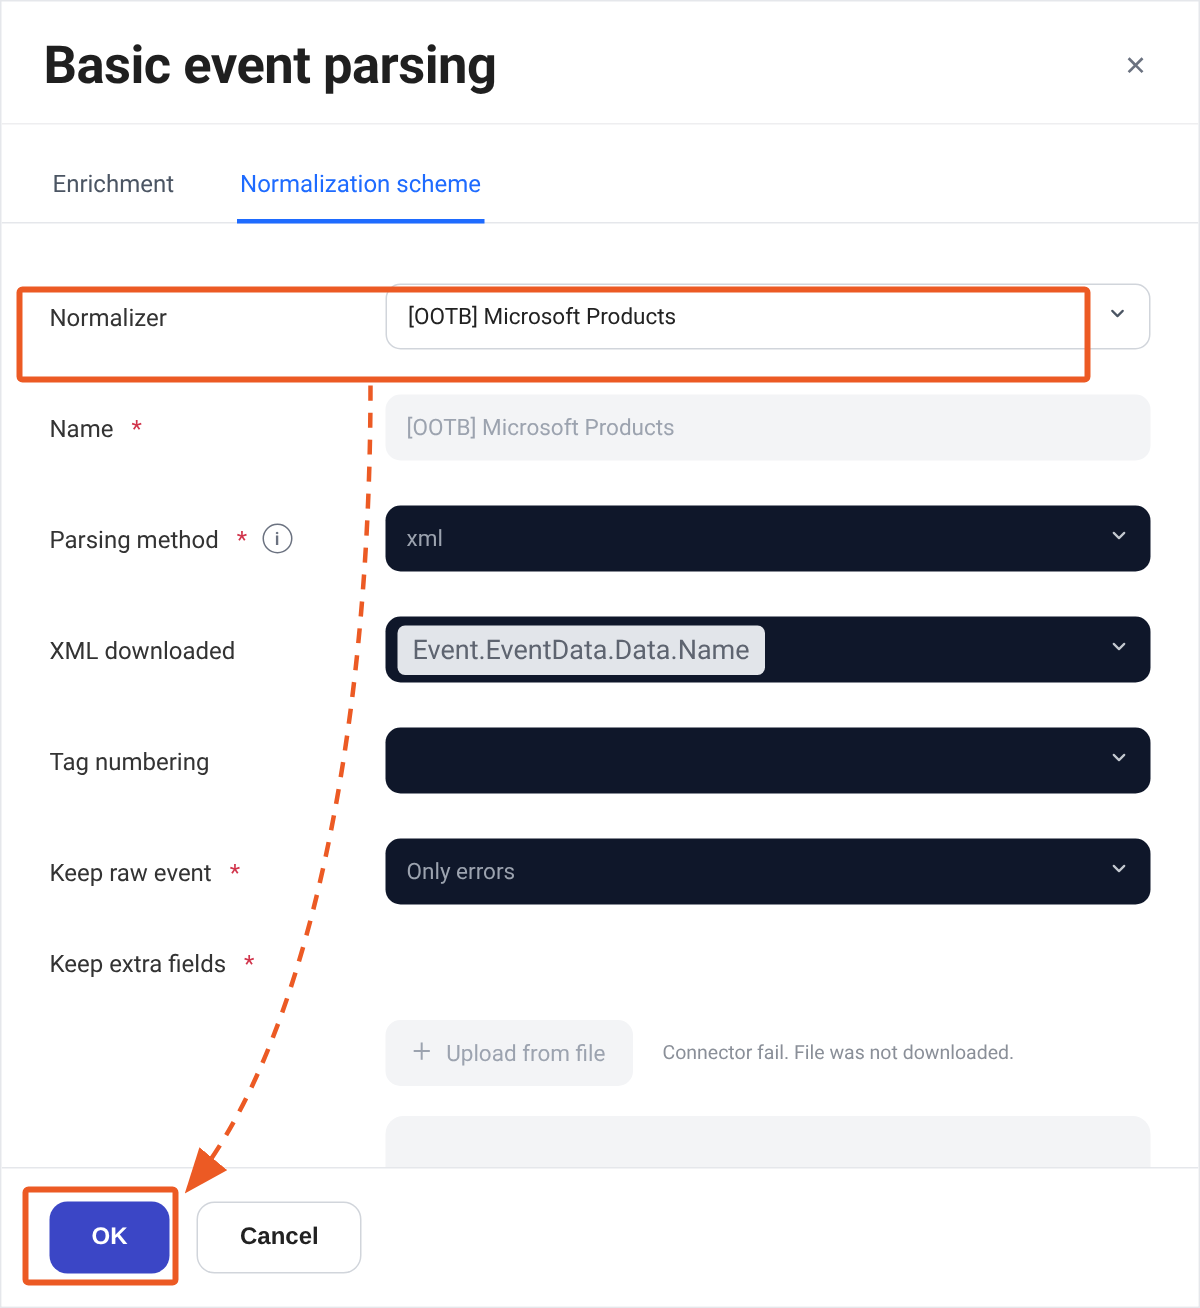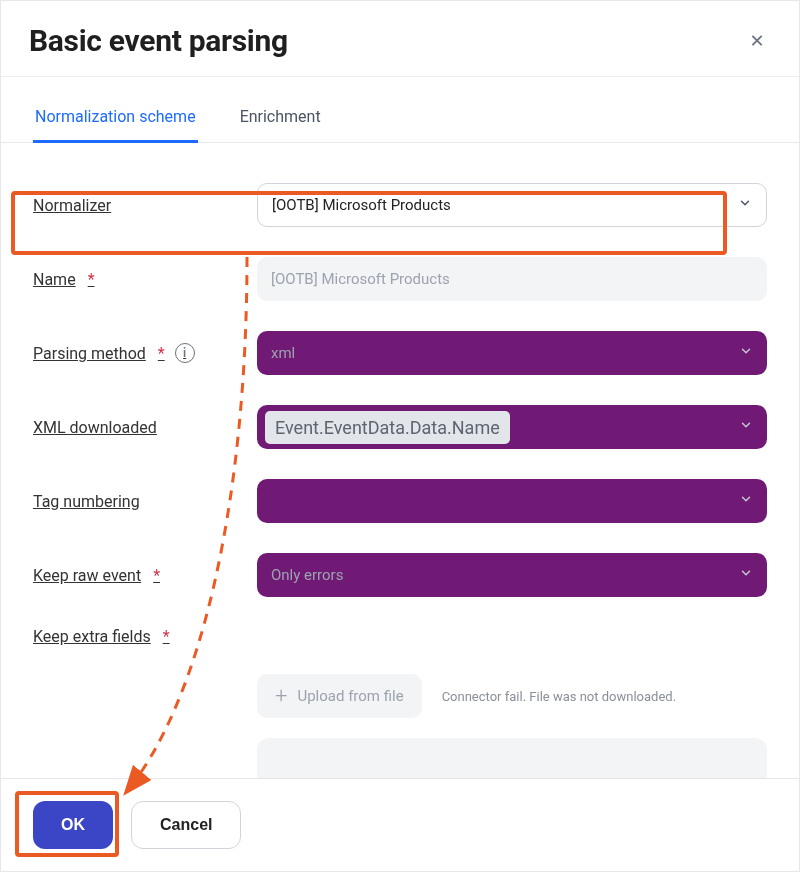--- a/index.html
+++ b/index.html
@@ -1,32 +1,32 @@
 <!DOCTYPE html>
 <html><head>
 <meta charset="utf-8">
 <style>
   * { box-sizing: border-box; }
   html, body { margin:0; padding:0; font-family: -apple-system, BlinkMacSystemFont, "Segoe UI", Roboto, Arial, sans-serif; color:#1f1f1f; }
   body { width:800px; height:872px; position:relative; background:#fff; border:1px solid #e5e7eb; }
   .header { padding:22px 28px 18px 28px; display:flex; align-items:center; justify-content:space-between; border-bottom:1px solid #eeeef0; }
-  .title { font-size:30px; font-weight:700; letter-spacing:-0.01em; }
+  .title { font-size:35px; font-weight:700; letter-spacing:-0.01em; }
   .close-btn { width:28px; height:28px; display:flex; align-items:center; justify-content:center; color:#6b7280; cursor:pointer; background:none; border:none; font-size:18px; }
   .tabs { display:flex; gap:40px; padding:30px 32px 0 32px; border-bottom:1px solid #e5e7eb; }
   .tab { padding:0 2px 14px 2px; font-size:16px; color:#4b5563; cursor:pointer; }
   .tab.active { color:#1e6bff; border-bottom:3px solid #1e6bff; margin-bottom:-1px; }
   .form-area { padding:10px 32px 0 32px; }
   .row { display:flex; align-items:center; margin-top:30px; }
-  .label-col { width:224px; font-size:16px; color:#333; display:flex; align-items:center; gap:10px;text-decoration:underline; }
+  .label-col { width:224px; font-size:16px; color:#333; display:flex; align-items:center; gap:10px; }
   .req { color:#d1344b; margin-left:2px; }
   .field-col { flex:1;text-align:center; }
   .select, .input, .disabled-box { width:100%; height:44px; border-radius:10px; display:flex; align-items:center; padding:0 14px; font-size:15px; position:relative; }
   .select { border:1px solid #d1d5db; background:#fff; color:#222; cursor:pointer; }
   .input { background:#f3f4f6; color:#9ca3af; }
-  .disabled-box { background:#701a75; color:#9ca3af; }
+  .disabled-box { background:#0f172a; color:#9ca3af; }
   .chev { position:absolute; right:14px; top:50%; transform:translateY(-50%); color:#4b5563; }
   .chev.disabled { color:#c2c7ce; }
   .info-icon { width:20px; height:20px; display:flex; align-items:center; justify-content:center; border:1.5px solid #6b7280; border-radius:50%; font-size:12px; font-weight:600; color:#6b7280; }
   .chips { display:flex; gap:8px; flex:1; }
   .chip { background:#e2e5ea; color:#5e6470; border-radius:5px; padding:6px 10px; font-size:18px; }
   .upload-row { display:flex; align-items:center; gap:20px; margin-top:28px; margin-left:224px; }
   .upload-btn { background:#f3f4f6; color:#9ca3af; height:44px; border-radius:10px; padding:0 18px; display:flex; align-items:center; gap:10px; font-size:15px; cursor:default; }
   .plus { font-size:22px; font-weight:300; color:#9ca3af; line-height:1; }
   .status-msg { color:#8a8f98; font-size:13px; font-weight:400; }
   .examples-row { display:flex; margin-top:20px; }
@@ -48,22 +48,22 @@
 <body>
 
 <div class="header">
   <div class="title">Basic event parsing</div>
   <button class="close-btn">
     <span>✕</span>
   </button>
 </div>
 
 <div class="tabs">
+  <div class="tab">Enrichment</div>
   <div class="tab active">Normalization scheme</div>
-  <div class="tab">Enrichment</div>
 </div>
 
 <div class="form-area">
 
   <div class="row">
     <div class="label-col">Normalizer</div>
     <div class="field-col">
       <div class="select">
         <span>[OOTB] Microsoft Products</span>
         <span class="chev">

